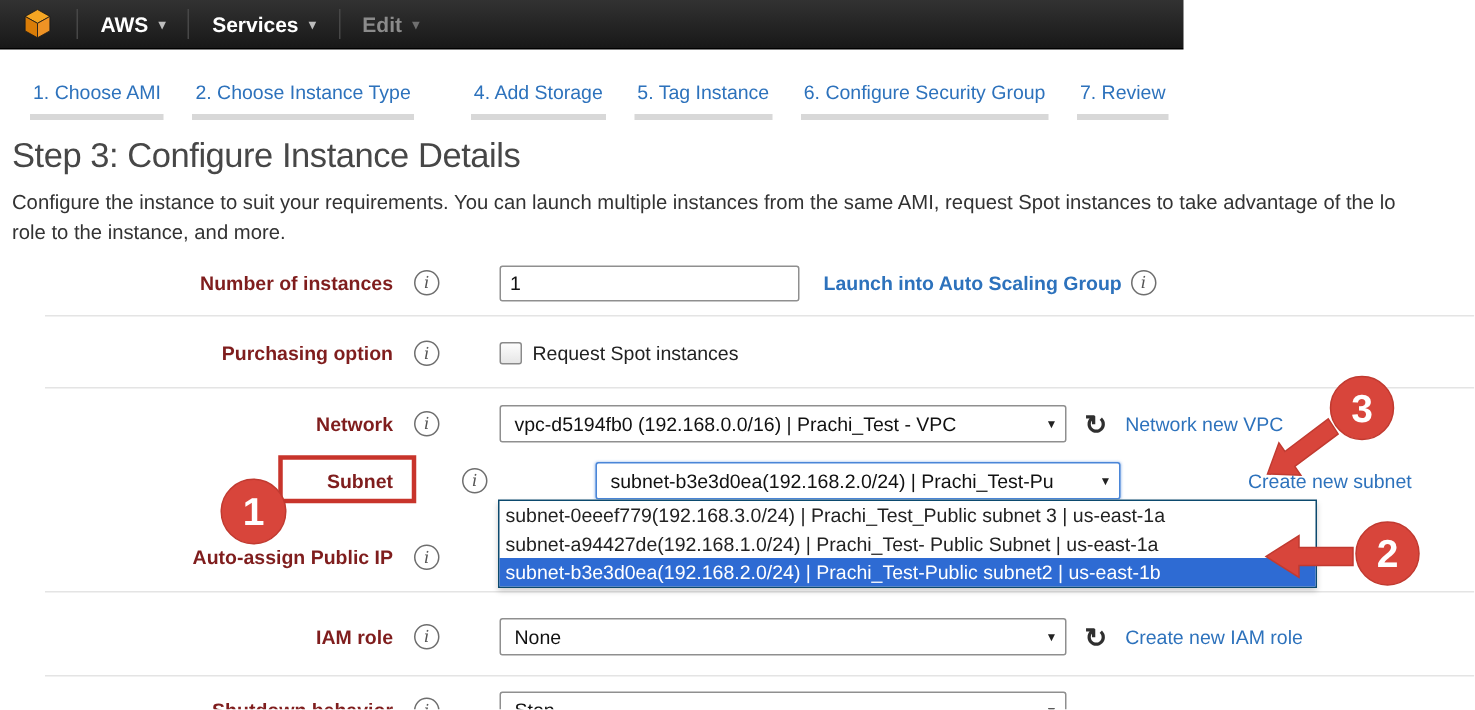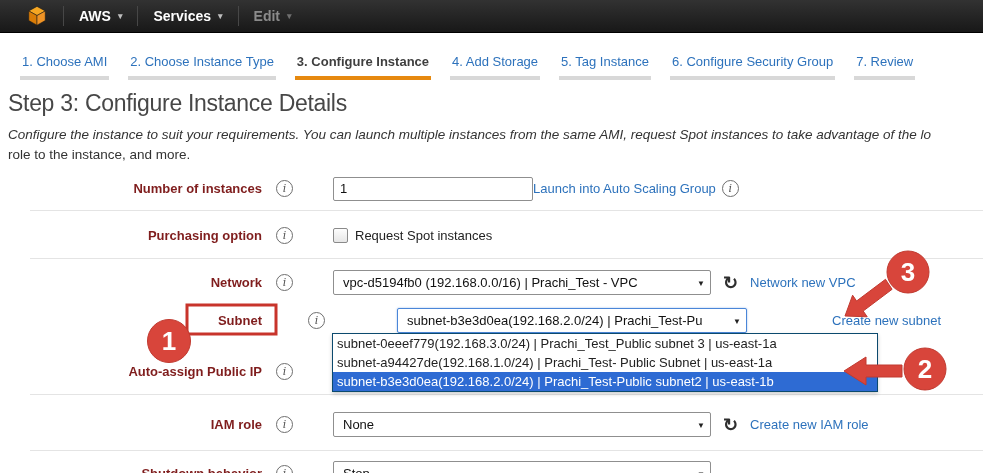--- a/index.html
+++ b/index.html
@@ -1,56 +1,56 @@
 <!DOCTYPE html>
 <html><head>
 <meta charset="utf-8">
 <style>
   html,body{margin:0;padding:0;background:#fff;}
   .root{position:relative;width:983px;height:473px;overflow:hidden;background:#fff;
         font-family:"Liberation Sans", sans-serif;color:#222;}
 
   
-  .topbar{position:absolute;top:0;left:0;width:983px;height:33px;
+  .topbar{position:absolute;top:0;left:0;width:789px;height:33px;
           background:linear-gradient(#323232,#181818);border-bottom:1px solid #000;
-          display:flex;align-items:center;padding-left:26px;box-sizing:border-box;}
+          display:flex;align-items:center;padding-left:14px;box-sizing:border-box;}
   .logo{width:22px;height:22px;display:block;}
   .tb-sep{width:1px;height:20px;background:#474747;margin:0 15px;}
   .tb-item{display:flex;align-items:center;gap:7px;font-size:14px;font-weight:bold;
            color:#fff;cursor:pointer;}
   .tb-item .tb-caret{font-size:9px;color:#bdbdbd;}
   .tb-item.dim{color:#8b8b8b;}
   .tb-item.dim .tb-caret{color:#6f6f6f;}
 
   
   .tabs{position:absolute;top:50px;left:20px;display:flex;gap:19px;}
   .tab{display:flex;flex-direction:column;cursor:pointer;}
   .tab-label{font-size:13px;color:#2d72bc;padding:4px 2px 0 2px;white-space:nowrap;}
   .tab-underline{height:4px;background:#d8d8d8;margin-top:7px;}
   .tab.active .tab-label{color:#3f3f3f;font-weight:bold;}
   .tab.active .tab-underline{background:#e6890f;}
 
   
   .page-title{position:absolute;top:90px;left:8px;margin:0;font-size:23px;font-weight:normal;
               color:#474747;letter-spacing:-0.3px;white-space:nowrap;}
   .desc{position:absolute;left:8px;font-size:13.5px;color:#333;white-space:nowrap;}
-  .desc.l1{top:127px;font-style:italic;}
+  .desc.l1{top:127px;}
   .desc.l2{top:147px;}
 
   
   .row{position:absolute;left:0;display:flex;align-items:center;height:25px;}
   .lbl{width:262px;text-align:right;font-size:13px;font-weight:bold;color:#7f1d1d;white-space:nowrap;}
   .info{margin-left:14px;flex:0 0 auto;width:15px;height:15px;border:1px solid #6e6e6e;border-radius:50%;
         display:flex;align-items:center;justify-content:center;
         font-family:"DejaVu Serif", serif;font-style:italic;font-size:11px;color:#555;cursor:pointer;}
   .ctrl{margin-left:40px;}
   .textin{width:200px;height:24px;box-sizing:border-box;border:1px solid #8f8f8f;border-radius:2px;
           padding:0 6px;font-size:13px;color:#111;font-family:"Liberation Sans",sans-serif;}
   .link{font-size:13px;color:#2d72bc;text-decoration:none;cursor:pointer;white-space:nowrap;}
-  .gap8{margin-left:0;} .gap6{margin-left:6px;} .gap12{margin-left:12px;}
+  .gap8{margin-left:16px;font-weight:bold;} .gap6{margin-left:6px;} .gap12{margin-left:12px;}
   .checkbox{width:13px;height:13px;border:1px solid #8a8a8a;background:linear-gradient(#fdfdfd,#e6e6e6);
             border-radius:2px;cursor:pointer;}
   .cb-label{margin-left:7px;font-size:13px;color:#222;}
   .select{position:relative;height:25px;box-sizing:border-box;border:1px solid #8f8f8f;border-radius:2px;
           background:#fff;display:flex;align-items:center;padding:0 18px 0 9px;font-size:13px;color:#111;
           white-space:nowrap;overflow:hidden;cursor:pointer;}
   .select .sel-caret{position:absolute;right:5px;top:50%;transform:translateY(-50%);
                      font-size:8px;color:#222;}
   .select.focused{border:1px solid #4a86d8;box-shadow:0 0 2px rgba(74,134,216,.6);}
   .w378{width:378px;} .w350{width:350px;}
@@ -99,21 +99,20 @@
   <nav class="tabs">
     <div class="tab">
       <span class="tab-label">1. Choose AMI</span>
       <span class="tab-underline"></span>
     </div>
     <div class="tab">
       <span class="tab-label">2. Choose Instance Type</span>
       <span class="tab-underline"></span>
     </div>
     <div class="tab active">
-      <span class="tab-label">3. Configure Instance</span>
       <span class="tab-underline"></span>
     </div>
     <div class="tab">
       <span class="tab-label">4. Add Storage</span>
       <span class="tab-underline"></span>
     </div>
     <div class="tab">
       <span class="tab-label">5. Tag Instance</span>
       <span class="tab-underline"></span>
     </div>

